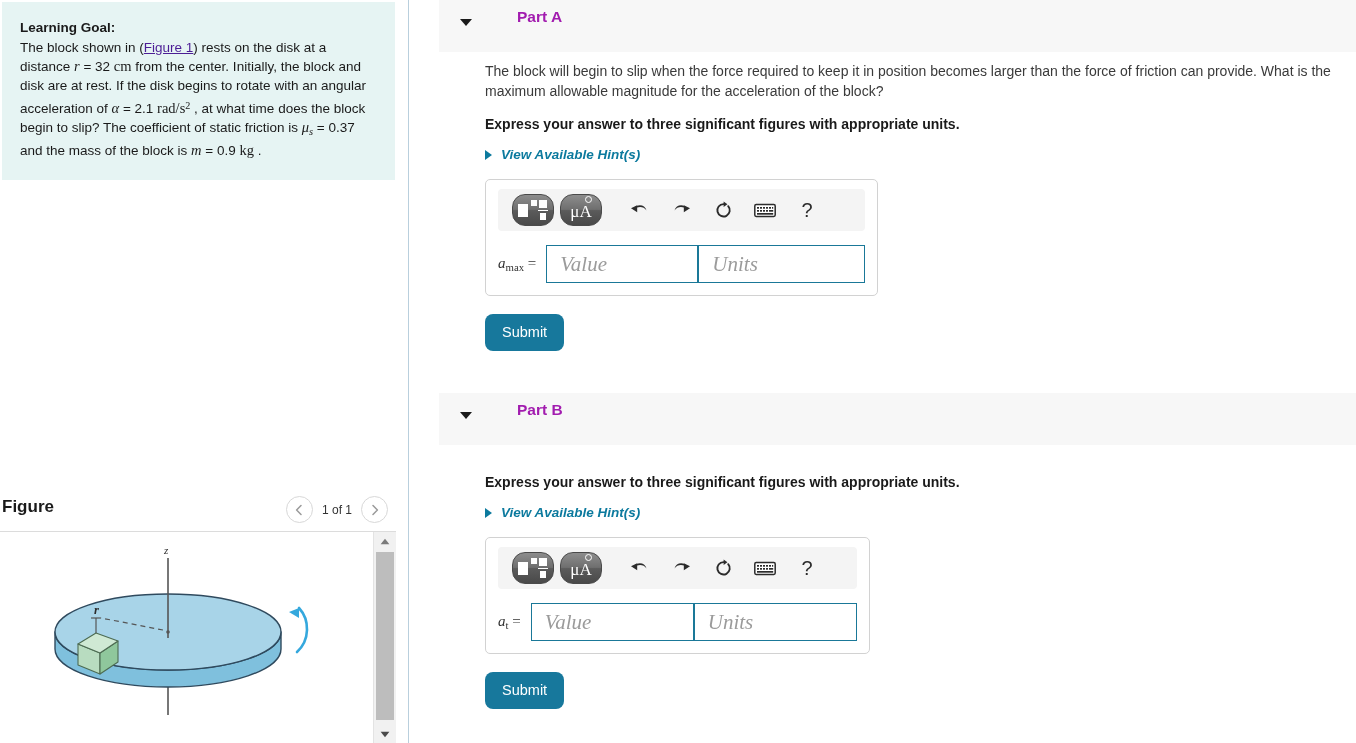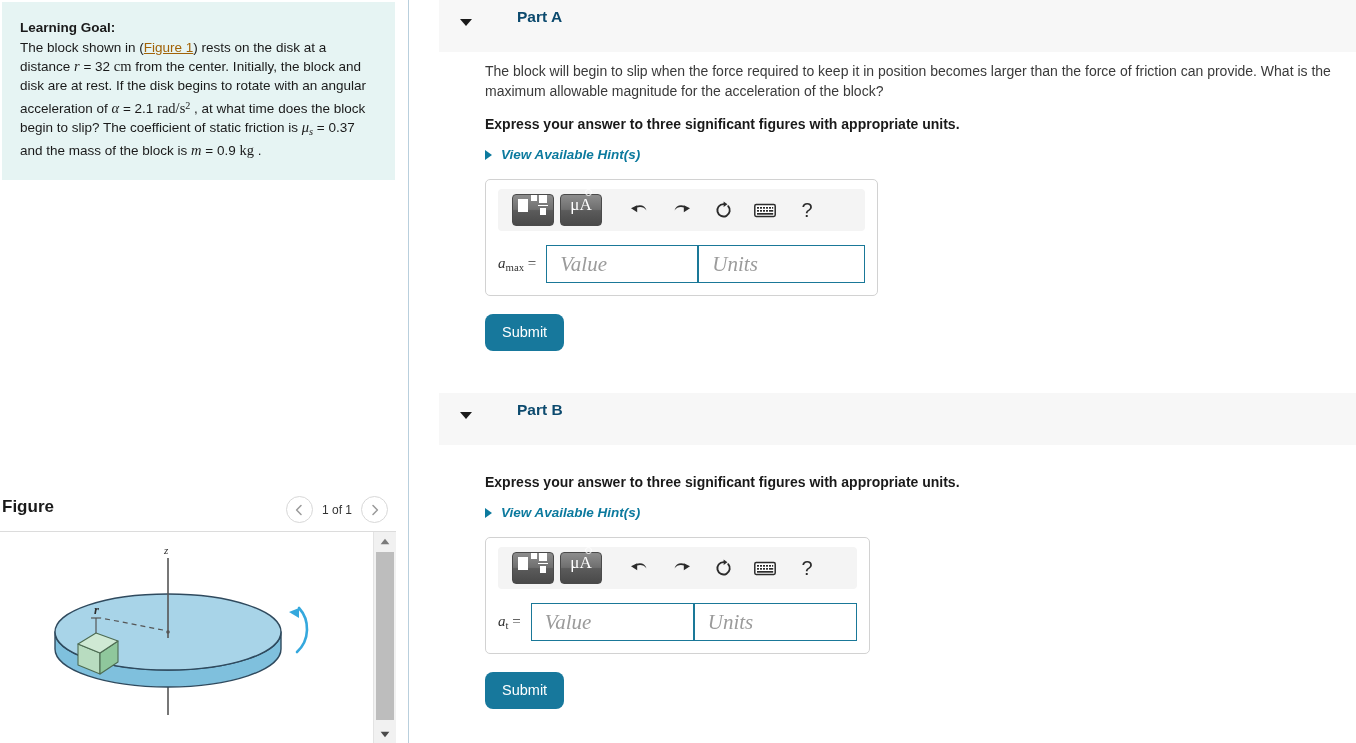--- a/index.html
+++ b/index.html
@@ -43,21 +43,21 @@
     color: #1a1a1a;
     line-height: 19px;
     margin-bottom: 1px;
   }
   .goal-body {
     font-size: 13.5px;
     color: #1a1a1a;
     line-height: 19.2px;
   }
   .goal-body .figlink {
-    color: #a16207;
+    color: #4c1d95;
     text-decoration: underline;
     cursor: pointer;
   }
   .mathit { font-family: "Liberation Serif", serif; font-style: italic; font-size: 14.5px; }
   .mathrm { font-family: "Liberation Serif", serif; font-style: normal; font-size: 14.5px; }
   .sub {
     font-size: 0.72em;
     vertical-align: -0.28em;
     font-style: italic;
     font-family: "Liberation Serif", serif;
@@ -183,21 +183,21 @@
     border-left: 6.5px solid transparent;
     border-right: 6.5px solid transparent;
     border-top: 7.5px solid #1a1a1a;
     cursor: pointer;
   }
   .part-label {
     position: absolute;
     left: 78px; top: 8px;
     font-size: 15.5px;
     font-weight: bold;
-    color: #0c4a6e;
+    color: #a21caf;
   }
 
   .part-body {
     position: absolute;
     left: 76px;
     width: 880px;
   }
   .q-text {
     font-size: 14px;
     color: #3a3a3a;
@@ -246,24 +246,25 @@
     border-radius: 4px;
     height: 42px;
     display: flex;
     align-items: center;
     padding: 0 14px;
     gap: 0px;
     box-sizing: border-box;
   }
   .tool-btn {
     width: 42px; height: 32px;
-    border-radius: 4px;
+    border-radius: 13px;
     border: 1px solid #4a4a4a;
     background: linear-gradient(to bottom, #8d8d8d 0%, #6f6f6f 48%, #5b5b5b 52%, #494949 100%);
     display: flex;
+    align-items: center;
     justify-content: center;
     cursor: pointer;
     box-sizing: border-box;
     margin-right: 6px;
   }
   .tool-btn.second { margin-right: 18px; }
   .tpl-glyph { position: relative; width: 30px; height: 20px; }
   .tpl-glyph i { position: absolute; background: #ffffff; display: block; }
   .mu-glyph {
     color: #ffffff;

